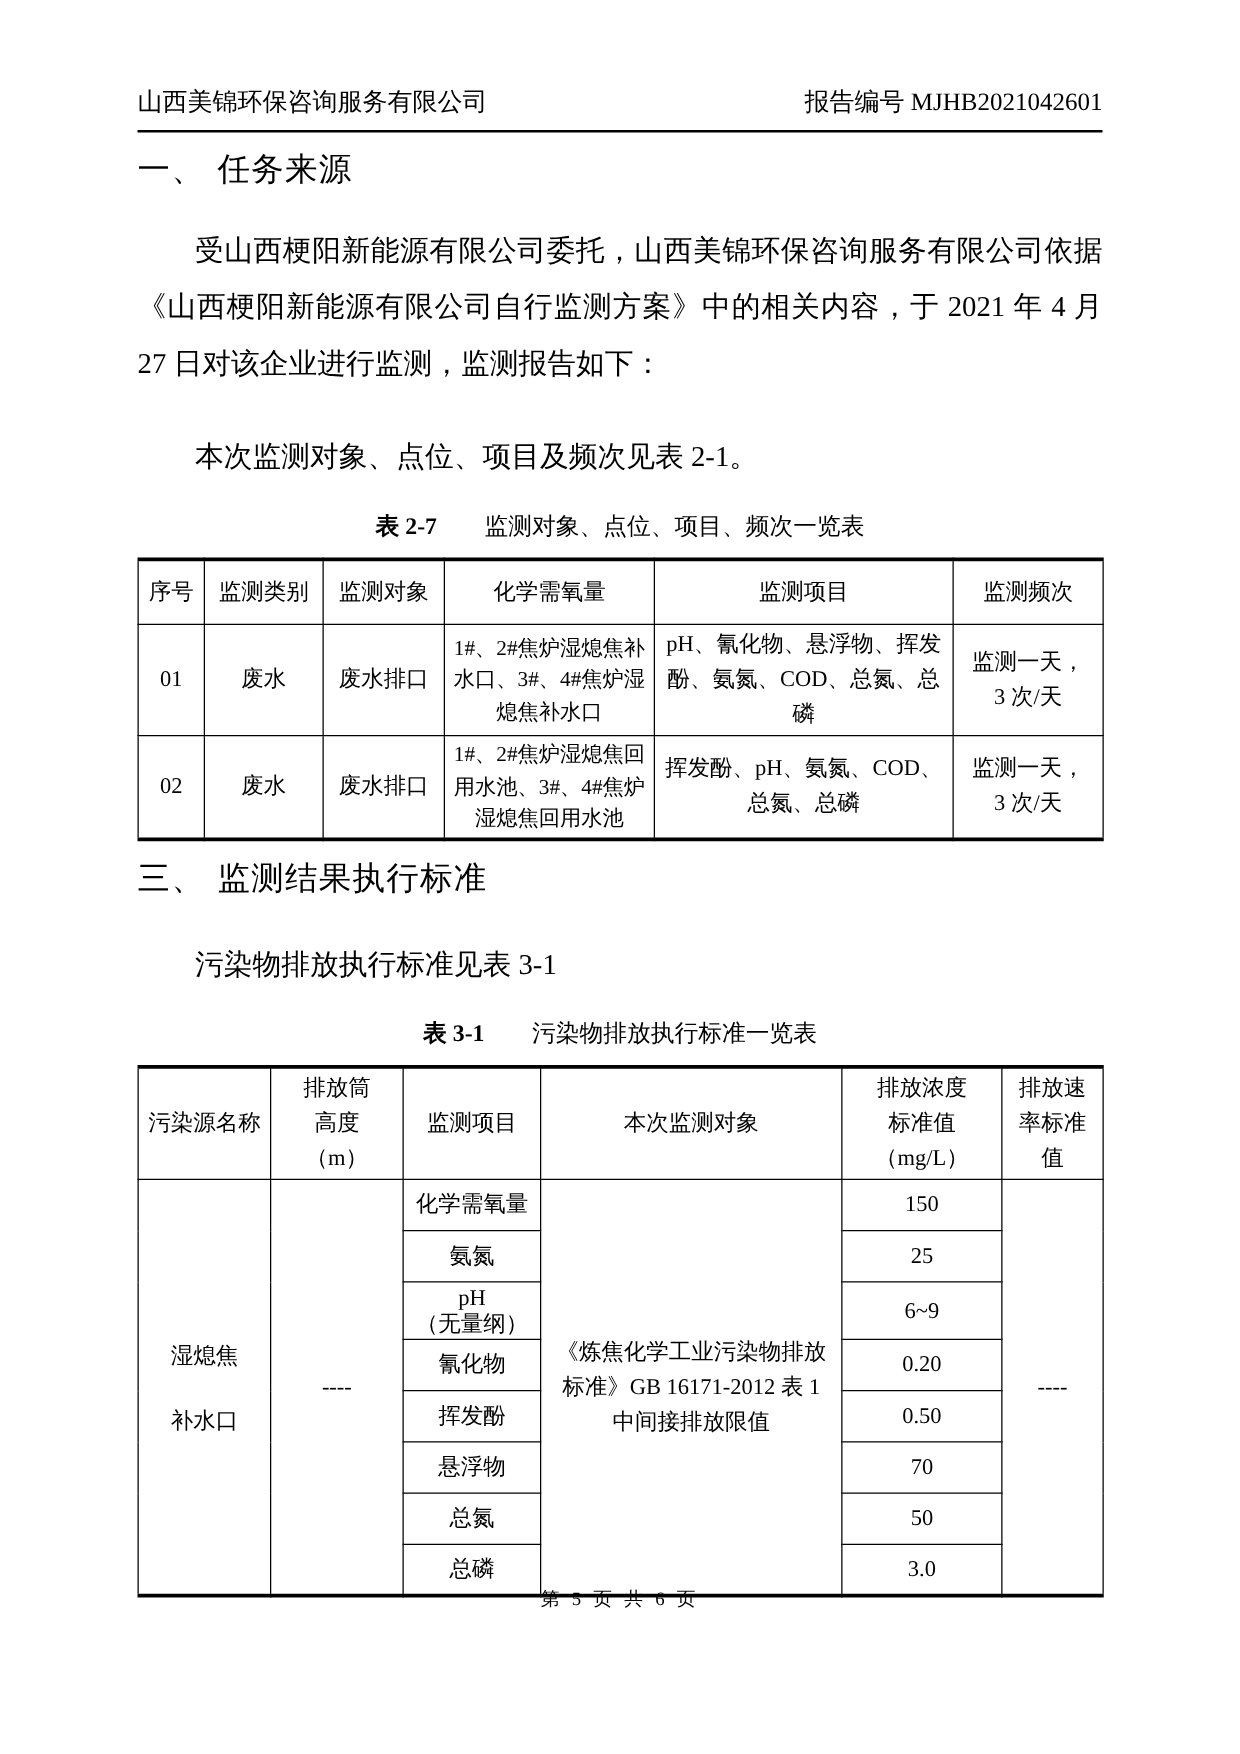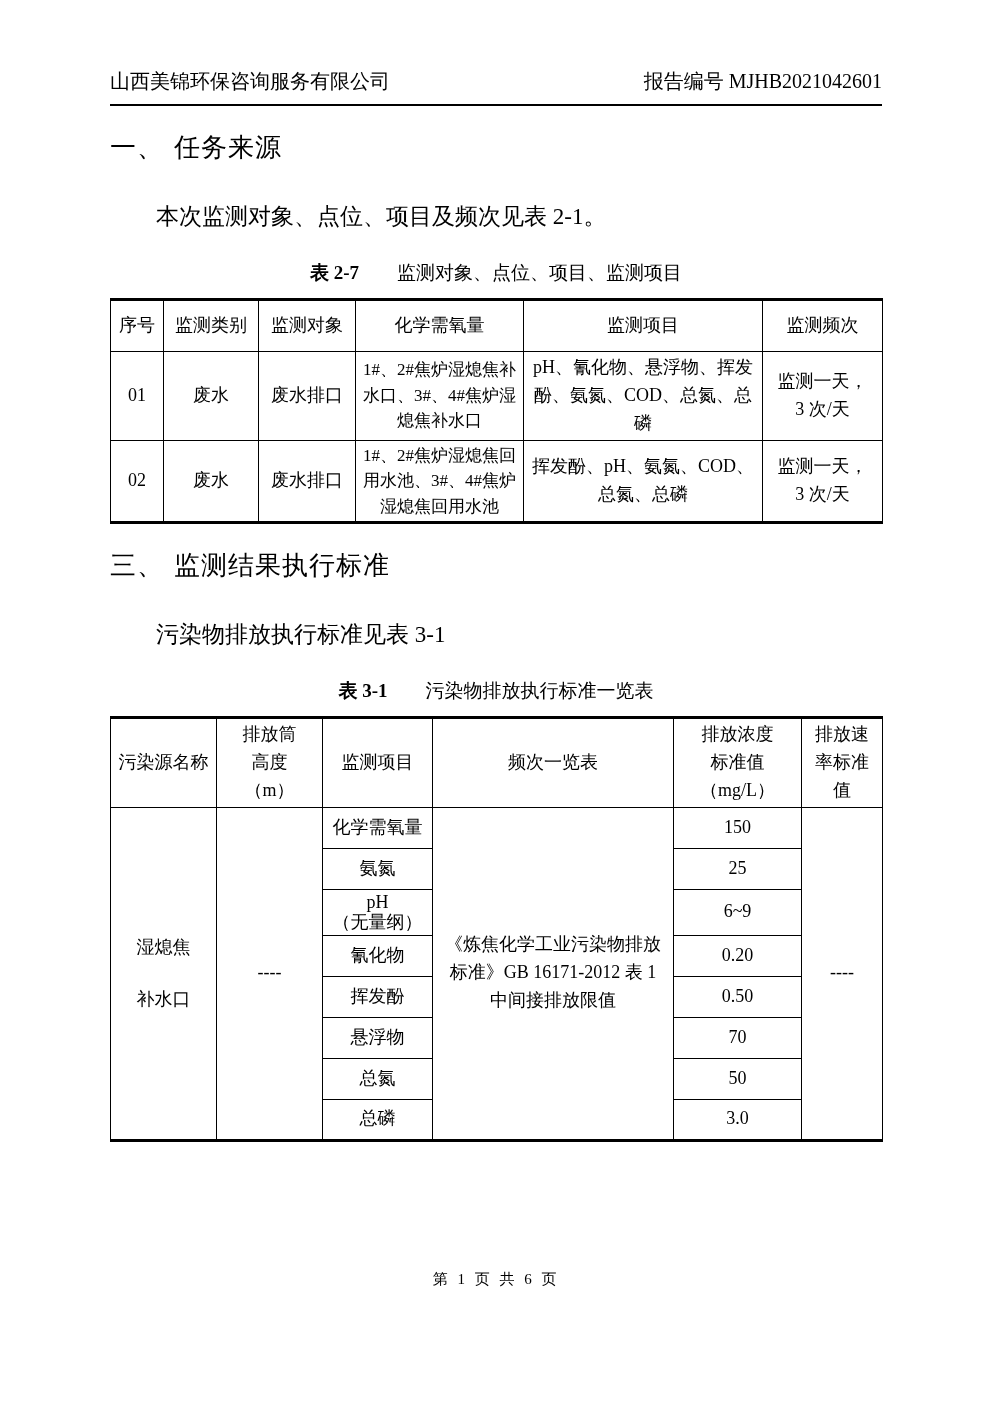--- a/index.html
+++ b/index.html
@@ -22,21 +22,21 @@
     justify-content: space-between;
     align-items: flex-end;
     font-size: 20px;
     padding-bottom: 9px;
     border-bottom: 2px solid #000;
   }
   
   .sec-title {
     font-size: 26px;
     font-weight: normal;
-    margin-top: 24px;
+    margin-top: 12px;
     letter-spacing: 1px;
   }
   .sec-title .sec-num { margin-right: 10px; }
   
   .body-para {
     font-size: 23px;
     line-height: 1.95;
     text-align: justify;
     text-indent: 2em;
     margin-top: 26px;
@@ -90,26 +90,27 @@
 
 <div class="page">
 
   <div class="doc-header">
     <span>山西美锦环保咨询服务有限公司</span>
     <span>报告编号 MJHB2021042601</span>
   </div>
 
   <h1 class="sec-title"><span class="sec-num">一、</span><span>任务来源</span></h1>
 
+  <p class="body-para">受山西梗阳新能源有限公司委托，山西美锦环保咨询服务有限公司依据《山西梗阳新能源有限公司自行监测方案》中的相关内容，于 2021 年 4 月 27 日对该企业进行监测，监测报告如下：</p>
 
 
   <p class="body-para para-tight">本次监测对象、点位、项目及频次见表 2-1。</p>
 
   <div class="tbl-caption">
-    <span class="cap-label">表 2-7</span><span>监测对象、点位、项目、监测项目</span>
+    <span class="cap-label">表 2-7</span><span>监测对象、点位、项目、频次一览表</span>
   </div>
 
   <table class="t21">
     <colgroup>
       <col style="width:53px">
         <col style="width:95px">
         <col style="width:97px">
       <col style="width:168px">
         <col style="width:239px">
         <col style="width:120px">
@@ -163,21 +164,21 @@
         <col style="width:128px">
         <col style="width:81px">
     </colgroup>
     <thead>
       <tr>
         <th>污染源名称</th>
         <th class="preline">排放筒
 高度
 （m）</th>
         <th>监测项目</th>
-        <th>频次一览表</th>
+        <th>本次监测对象</th>
         <th class="preline">排放浓度
 标准值（mg/L）</th>
         <th>排放速率标准值</th>
       </tr>
     </thead>
     <tbody>
       <tr>
         <td rowspan="8" class="preline tall-lines">湿熄焦
 补水口</td>
         <td rowspan="8">----</td>
@@ -213,13 +214,13 @@
       </tr>
       <tr>
         <td>总磷</td>
         <td>3.0</td>
       </tr>
     </tbody>
   </table>
 
 </div>
 
-<div class="doc-footer">第 1 页 共 6 页</div>
+<div class="doc-footer">第 5 页 共 6 页</div>
 
 </body></html>

